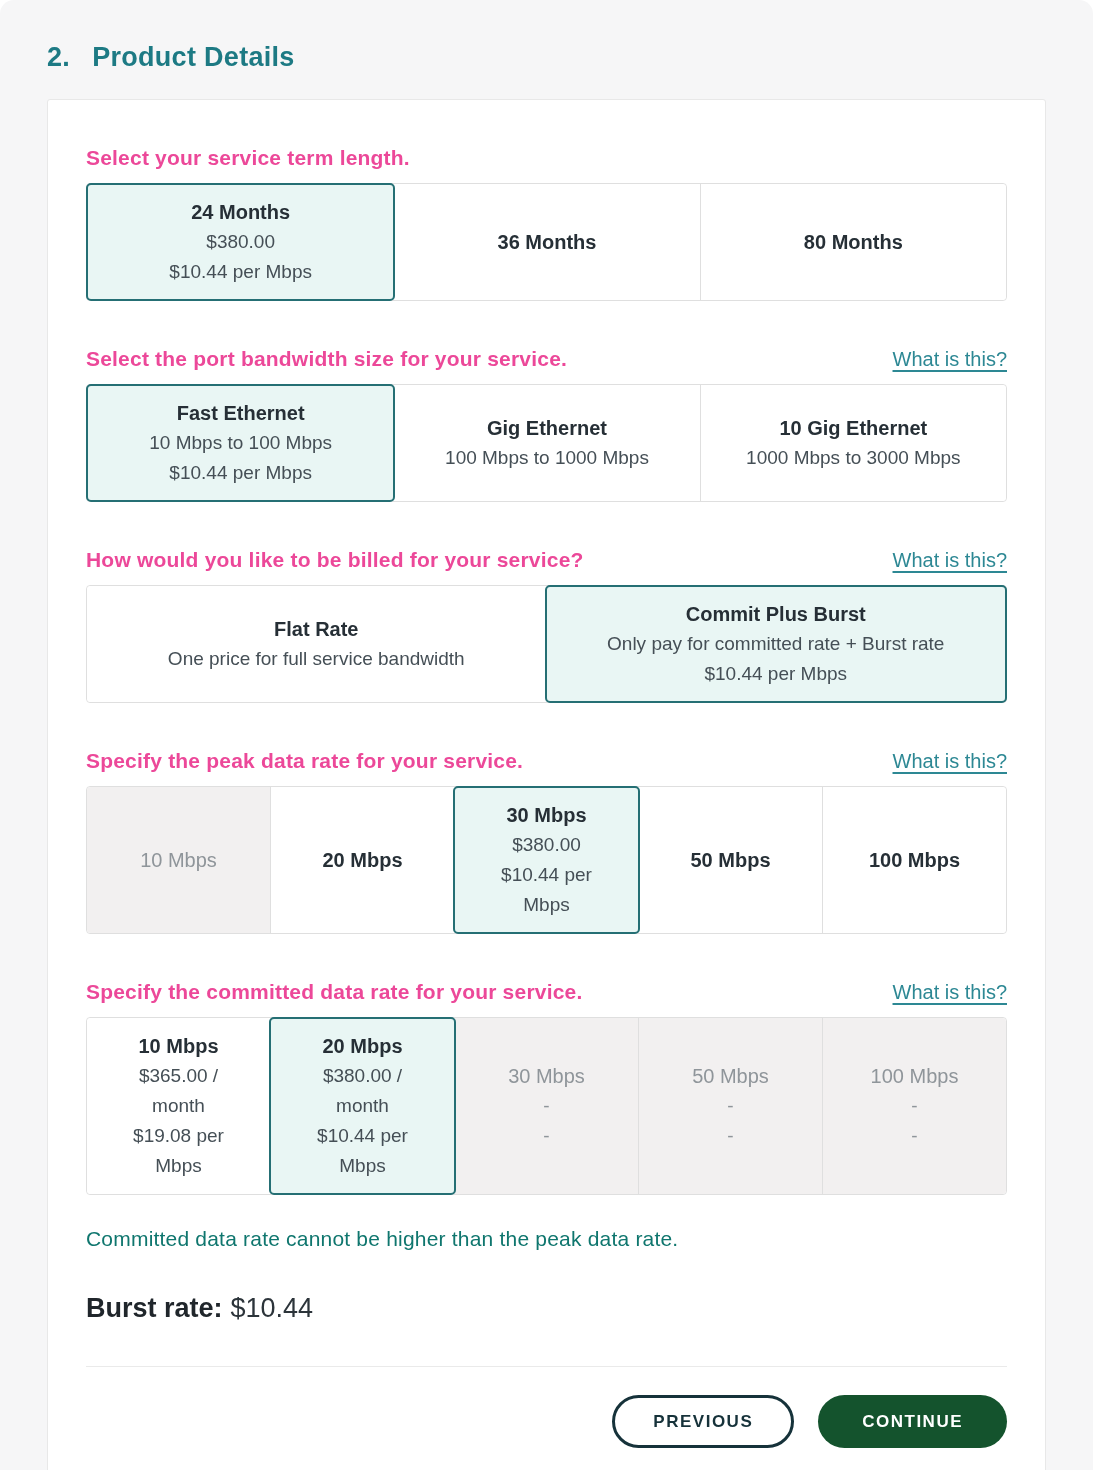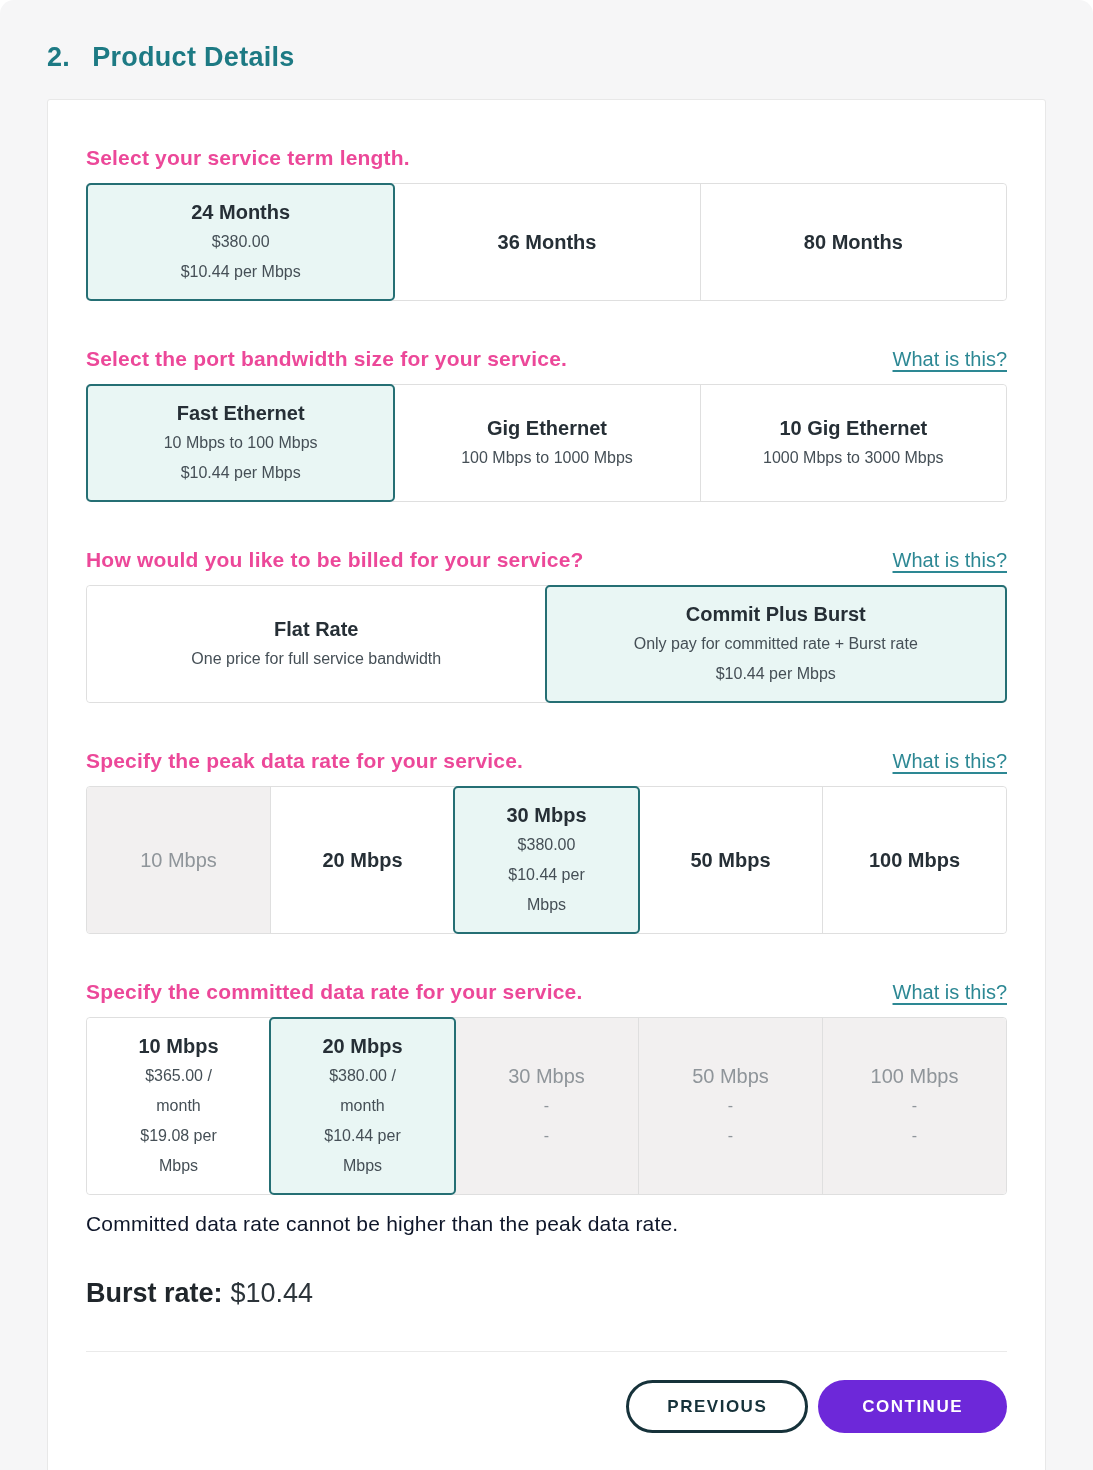--- a/index.html
+++ b/index.html
@@ -29,51 +29,51 @@
   .opt-group {
     display: flex; background: #fff; border: 1px solid #dfdfdf; border-radius: 4px;
   }
   .opt {
     flex: 1 1 0; display: flex; flex-direction: column; justify-content: center;
     align-items: center; text-align: center; padding: 12px 10px; cursor: pointer;
     position: relative; background: #fff;
   }
   .opt + .opt { border-left: 1px solid #dfdfdf; }
   .opt-title { font-size: 20px; font-weight: 700; color: #262f36; line-height: 30px; }
-  .opt-sub { font-size: 16px; color: #454f56; line-height: 30px; }
+  .opt-sub { font-size: 19px; color: #454f56; line-height: 30px; }
   .opt.selected {
     margin: -1px; border: 2px solid #256f74; border-radius: 5px;
     background: #e9f6f4; z-index: 2;
   }
   .opt.selected + .opt { border-left: none; }
   .opt.disabled { background: #f2f0f0; cursor: default; }
   .opt.disabled .opt-title { font-weight: 500; color: #8f959a; }
   .opt.disabled .opt-sub { color: #8f959a; }
   .opt.first-r { border-radius: 4px 0 0 4px; }
   .opt.last-r { border-radius: 0 4px 4px 0; }
   .h-term .opt { min-height: 113px; }
   .h-band .opt { min-height: 112px; }
   .h-bill .opt { min-height: 115px; }
   .h-peak .opt { min-height: 143px; }
   .h-comm .opt { min-height: 174px; }
-  .note { font-size: 21px; color: #0f172a; margin-top: 17px; letter-spacing: 0.2px; }
+  .note { font-size: 21px; color: #0f766e; margin-top: 32px; letter-spacing: 0.2px; }
   .section.committed { margin-bottom: 42px; }
   .burst-line { font-size: 27px; color: #2c343a; margin-bottom: 42px; }
   .burst-label { font-weight: 700; color: #20262b; margin-right: 8px; }
   .card-footer {
     border-top: 1px solid #eaeaea; padding: 28px 0 22px 0;
-    display: flex; justify-content: flex-end; align-items: center; gap: 10px;
+    display: flex; justify-content: flex-end; align-items: center; gap: 24px;
   }
   .btn {
     font-family: "Liberation Sans", sans-serif; font-size: 17px; font-weight: 700;
     letter-spacing: 1.5px; border-radius: 27px; padding: 0 38px; height: 53px;
     cursor: pointer; display: inline-flex; align-items: center; justify-content: center;
   }
   .btn-previous { background: #ffffff; color: #16323a; border: 3px solid #16323a; }
-  .btn-continue { background: #6d28d9; color: #ffffff; border: none; padding: 4px 44px; }
+  .btn-continue { background: #14532d; color: #ffffff; border: none; padding: 4px 44px; }
 </style>
 </head>
 <body>
 
 <div class="page">
 
   <div class="step-header">
     <span>2.</span>
     <span>Product Details</span>
   </div>

